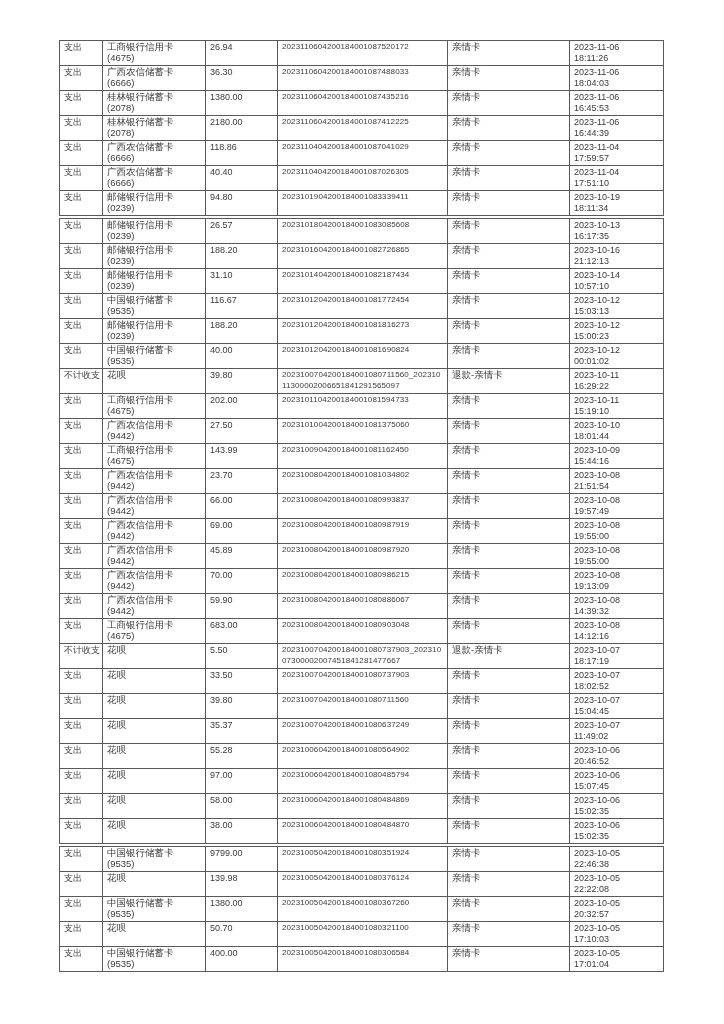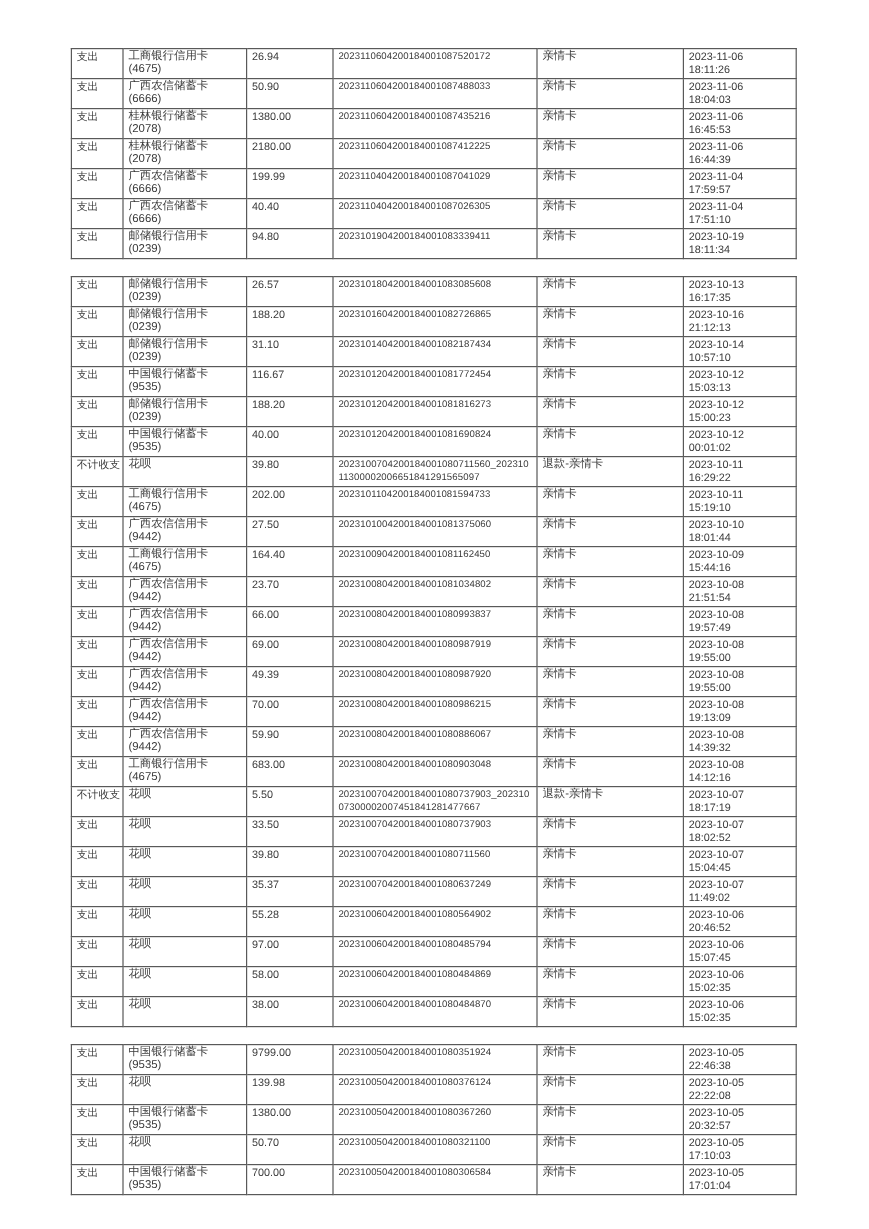--- a/index.html
+++ b/index.html
@@ -15,21 +15,21 @@
     position: absolute;
     left: 59px;
     top: 40px;
     width: 604px;
     filter: blur(0.25px);
   }
   table.sec {
     border-collapse: collapse;
     table-layout: fixed;
     width: 604px;
-    margin-bottom: 14px;
+    margin-bottom: 2px;
   }
   col.c-type { width: 43px; }
   col.c-card { width: 103px; }
   col.c-amount { width: 72px; }
   col.c-txn { width: 170px; }
   col.c-note { width: 122px; }
   col.c-dt { width: 94px; }
   td {
     border: 1px solid #595959;
     vertical-align: top;
@@ -84,21 +84,21 @@
         </tr>
         <tr>
           <td class="type-cell">
             <div>支出</div>
           </td>
           <td class="card-cell">
             <div>广西农信储蓄卡</div>
             <div>(6666)</div>
           </td>
           <td class="amount-cell">
-            <div>50.90</div>
+            <div>36.30</div>
           </td>
           <td class="txn-cell">
             <div>2023110604200184001087488033</div>
           </td>
           <td class="note-cell">
             <div>亲情卡</div>
           </td>
           <td class="datetime-cell">
             <div>2023-11-06</div>
             <div>18:04:03</div>
@@ -150,21 +150,21 @@
         </tr>
         <tr>
           <td class="type-cell">
             <div>支出</div>
           </td>
           <td class="card-cell">
             <div>广西农信储蓄卡</div>
             <div>(6666)</div>
           </td>
           <td class="amount-cell">
-            <div>199.99</div>
+            <div>118.86</div>
           </td>
           <td class="txn-cell">
             <div>2023110404200184001087041029</div>
           </td>
           <td class="note-cell">
             <div>亲情卡</div>
           </td>
           <td class="datetime-cell">
             <div>2023-11-04</div>
             <div>17:59:57</div>
@@ -426,21 +426,21 @@
         </tr>
         <tr>
           <td class="type-cell">
             <div>支出</div>
           </td>
           <td class="card-cell">
             <div>工商银行信用卡</div>
             <div>(4675)</div>
           </td>
           <td class="amount-cell">
-            <div>164.40</div>
+            <div>143.99</div>
           </td>
           <td class="txn-cell">
             <div>2023100904200184001081162450</div>
           </td>
           <td class="note-cell">
             <div>亲情卡</div>
           </td>
           <td class="datetime-cell">
             <div>2023-10-09</div>
             <div>15:44:16</div>
@@ -514,21 +514,21 @@
         </tr>
         <tr>
           <td class="type-cell">
             <div>支出</div>
           </td>
           <td class="card-cell">
             <div>广西农信信用卡</div>
             <div>(9442)</div>
           </td>
           <td class="amount-cell">
-            <div>49.39</div>
+            <div>45.89</div>
           </td>
           <td class="txn-cell">
             <div>2023100804200184001080987920</div>
           </td>
           <td class="note-cell">
             <div>亲情卡</div>
           </td>
           <td class="datetime-cell">
             <div>2023-10-08</div>
             <div>19:55:00</div>
@@ -869,21 +869,21 @@
         </tr>
         <tr>
           <td class="type-cell">
             <div>支出</div>
           </td>
           <td class="card-cell">
             <div>中国银行储蓄卡</div>
             <div>(9535)</div>
           </td>
           <td class="amount-cell">
-            <div>700.00</div>
+            <div>400.00</div>
           </td>
           <td class="txn-cell">
             <div>2023100504200184001080306584</div>
           </td>
           <td class="note-cell">
             <div>亲情卡</div>
           </td>
           <td class="datetime-cell">
             <div>2023-10-05</div>
             <div>17:01:04</div>

